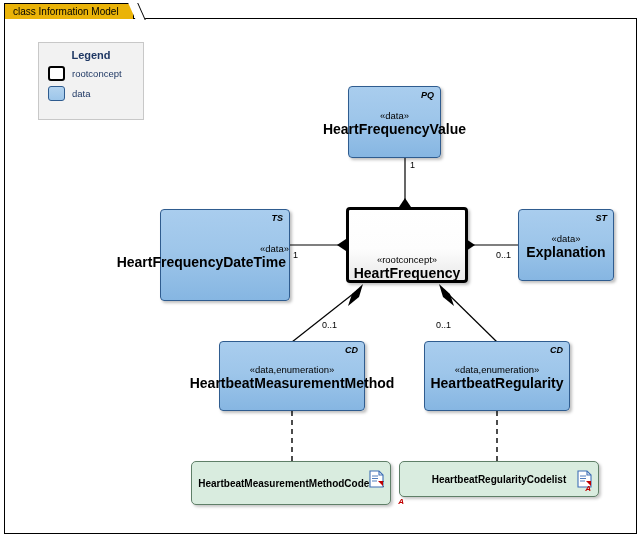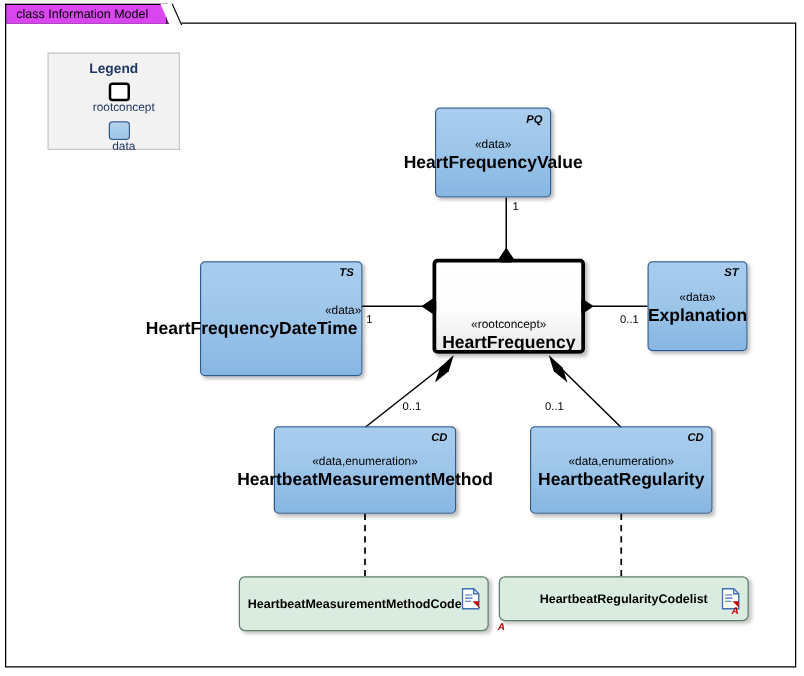--- a/index.html
+++ b/index.html
@@ -28,21 +28,21 @@
     box-sizing: border-box;
   }
   #title-tab {
     position: absolute;
     left: 4px;
     top: 3px;
     height: 16px;
     box-sizing: border-box;
     border: 1px solid #000000;
     border-bottom: none;
-    background: #d946ef;
+    background: #eab308;
     padding: 0 14px 0 8px;
     display: flex;
     align-items: center;
     font-size: 10px;
     color: #000000;
     z-index: 6;
   }
   #title-tab .tab-slant {
     position: absolute;
     right: -9px;
@@ -72,21 +72,20 @@
     text-align: center;
     font-weight: bold;
     font-size: 11px;
     color: #1f3864;
     margin-top: 6px;
   }
   #legend .legend-row {
     display: flex;
     align-items: center;
     margin: 5px 0 0 9px;
-    flex-direction: column;
   }
   .swatch-root {
     width: 17px; height: 15px;
     background: #ffffff;
     border: 2.5px solid #000000;
     border-radius: 3px;
     box-sizing: border-box;
   }
   .swatch-data {
     width: 17px; height: 15px;
@@ -242,21 +241,21 @@
     <span class="corner-tag">TS</span>
     <span class="stereotype">«data»</span>
     <span class="node-name">HeartFrequencyDateTime</span>
   </div>
 
   <div class="node rootconcept" style="left:346px; top:207px; width:122px; height:76px;justify-content:flex-end;">
     <span class="stereotype">«rootconcept»</span>
     <span class="node-name">HeartFrequency</span>
   </div>
 
-  <div class="node data" style="left:518px; top:209px; width:80px; height:72px;">
+  <div class="node data" style="left:518px; top:209px; width:96px; height:72px;">
     <span class="corner-tag">ST</span>
     <span class="stereotype">«data»</span>
     <span class="node-name">Explanation</span>
   </div>
 
   <div class="node data" style="left:219px; top:341px; width:146px; height:70px;">
     <span class="corner-tag">CD</span>
     <span class="stereotype">«data,enumeration»</span>
     <span class="node-name">HeartbeatMeasurementMethod</span>
   </div>

